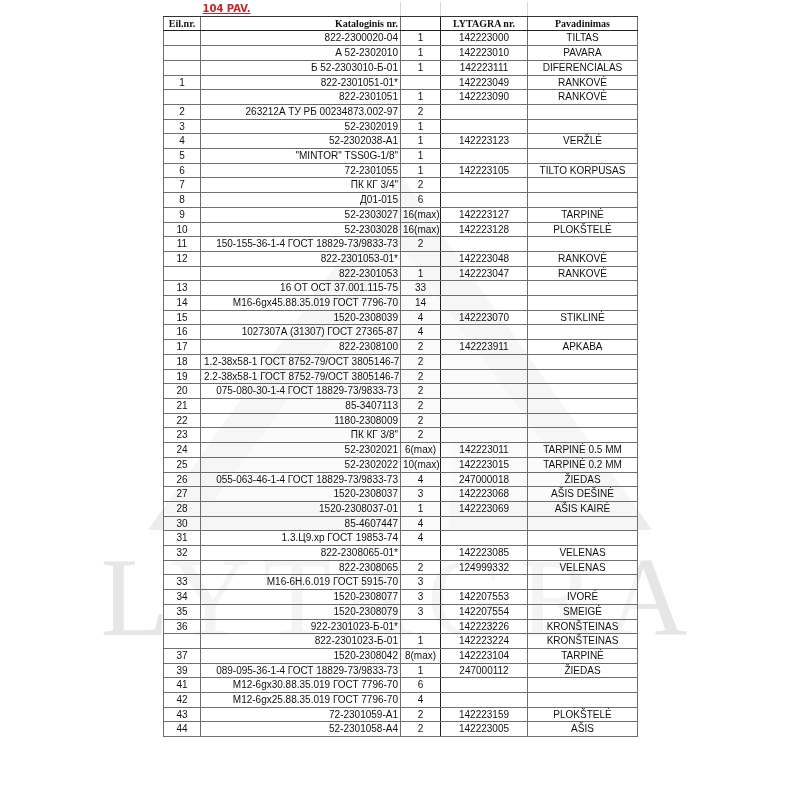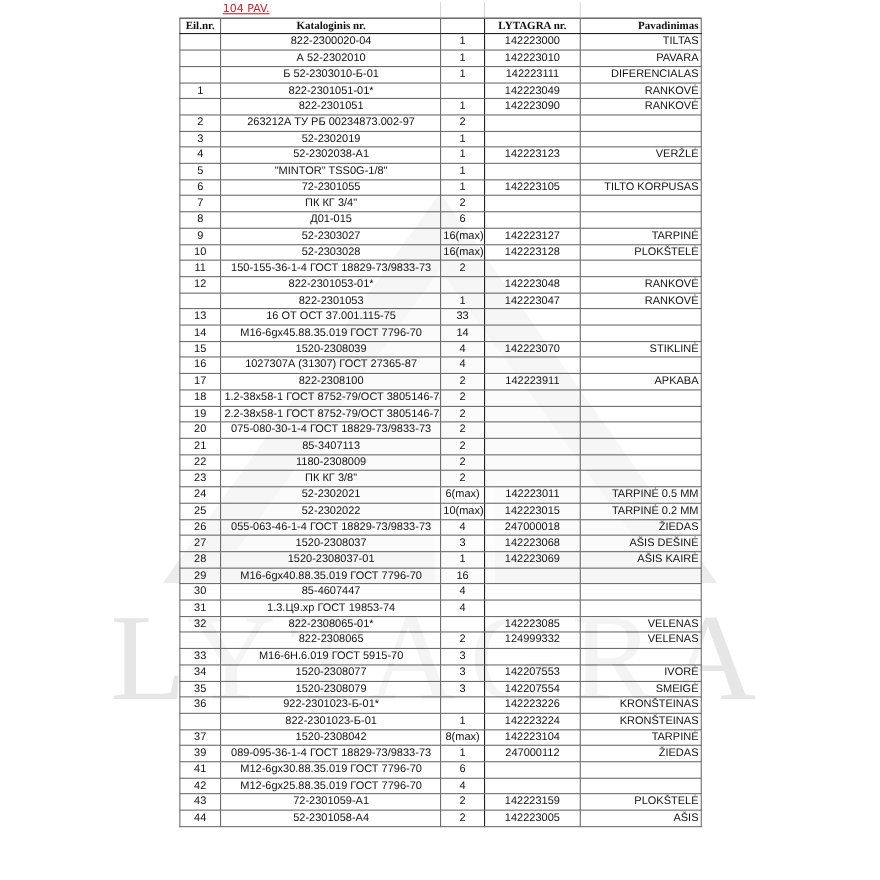--- a/index.html
+++ b/index.html
@@ -5,25 +5,25 @@
   html, body { margin:0; padding:0; background:#ffffff; }
   body { width:800px; height:800px; position:relative; overflow:hidden; font-family:"Liberation Sans", sans-serif; }
   .wm { position:absolute; left:0; top:0; width:800px; height:800px; pointer-events:none; z-index:0; }
   .tbl { position:absolute; left:163px; top:2px; width:474px; border-collapse:collapse; table-layout:fixed; z-index:1; }
   .tbl td { height:13.7px; padding:0 2px; font-size:10px; line-height:13.7px; color:#111; white-space:nowrap; overflow:hidden;
             border:1px solid #6e6e6e; background:rgba(255,255,255,0.55); }
   .tbl tr.title td { border:none; border-bottom:1px solid #333; background:transparent; height:13px; }
   .tbl tr.title td.vl { border-left:1px solid #d8d8d8; }
   .tbl tr.head td { font-family:Liberation Serif, serif; font-size:10px; font-weight:bold; border-bottom:1.5px solid #222; }
   .c1 { text-align:center; }
-  .c2 { text-align:center; padding-left:3px !important; }
+  .c2 { text-align:right; padding-left:3px !important; }
   .c3 { text-align:center; }
   .c4 { text-align:center; }
-  .c5 { text-align:right; }
-  .title-text { color:#c0282d; font-weight:normal; text-decoration:underline; font-family:"DejaVu Sans", sans-serif; font-size:10px;margin-top:16px; }
+  .c5 { text-align:center; }
+  .title-text { color:#c0282d; font-weight:bold; text-decoration:underline; font-family:"DejaVu Sans", sans-serif; font-size:10px;margin-top:16px; }
   .col-sep-bold { border-right:1.5px solid #222 !important; }
 </style>
 </head>
 <body>
 
 <svg class="wm" viewBox="0 0 800 800" xmlns="http://www.w3.org/2000/svg">
   <polygon points="400,175 148,530 652,530" fill="#ececec"></polygon>
   <polygon points="400,245 215,500 585,500" fill="#ffffff" opacity="0.55"></polygon>
   <rect x="395" y="440" width="55" height="90" fill="#ffffff" opacity="0.6"></rect>
   <text x="400" y="635" text-anchor="middle" font-family="Liberation Serif, serif" font-size="112" fill="#e6e6e6" letter-spacing="12">LYTAGRA</text>
@@ -277,27 +277,20 @@
         <td class="c5">AŠIS DEŠINĖ</td>
       </tr>
       <tr>
         <td class="c1">28</td>
         <td class="c2">1520-2308037-01</td>
         <td class="c3 col-sep-bold">1</td>
         <td class="c4">142223069</td>
         <td class="c5">AŠIS KAIRĖ</td>
       </tr>
       <tr>
-        <td class="c1">29</td>
-        <td class="c2">М16-6gx40.88.35.019 ГОСТ 7796-70</td>
-        <td class="c3 col-sep-bold">16</td>
-        <td class="c4"></td>
-        <td class="c5"></td>
-      </tr>
-      <tr>
         <td class="c1">30</td>
         <td class="c2">85-4607447</td>
         <td class="c3 col-sep-bold">4</td>
         <td class="c4"></td>
         <td class="c5"></td>
       </tr>
       <tr>
         <td class="c1">31</td>
         <td class="c2">1.3.Ц9.хр ГОСТ 19853-74</td>
         <td class="c3 col-sep-bold">4</td>

